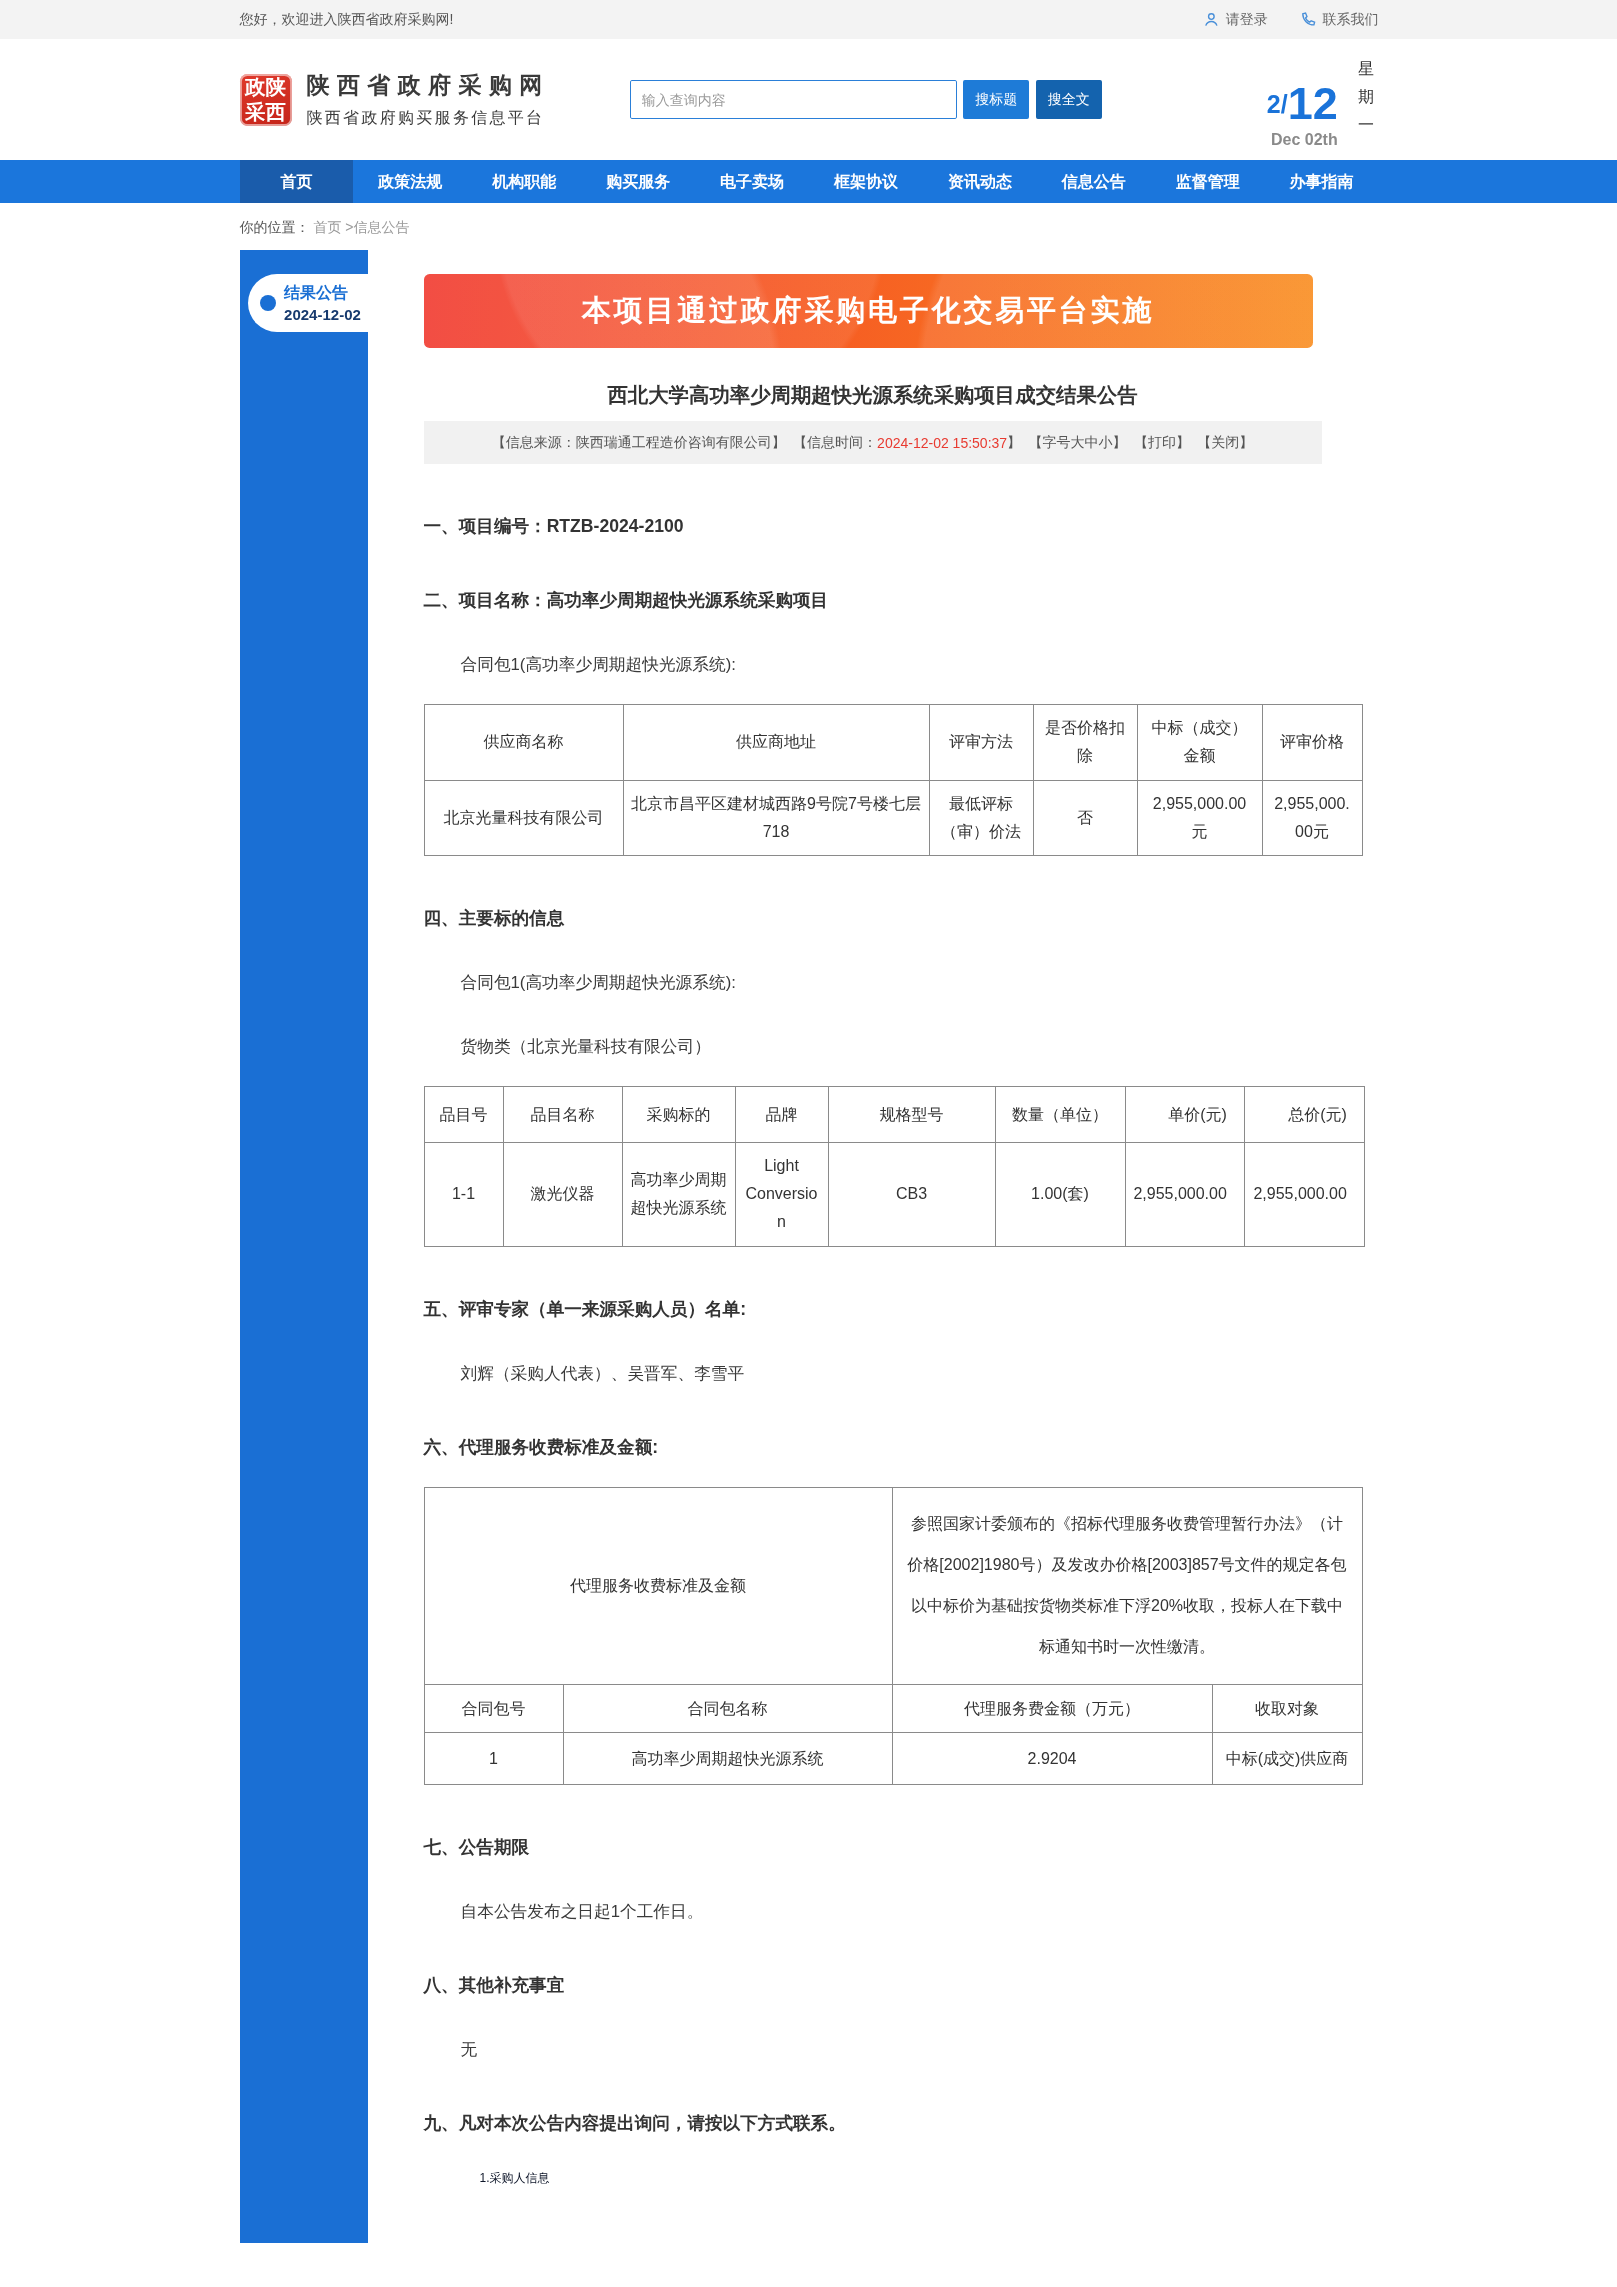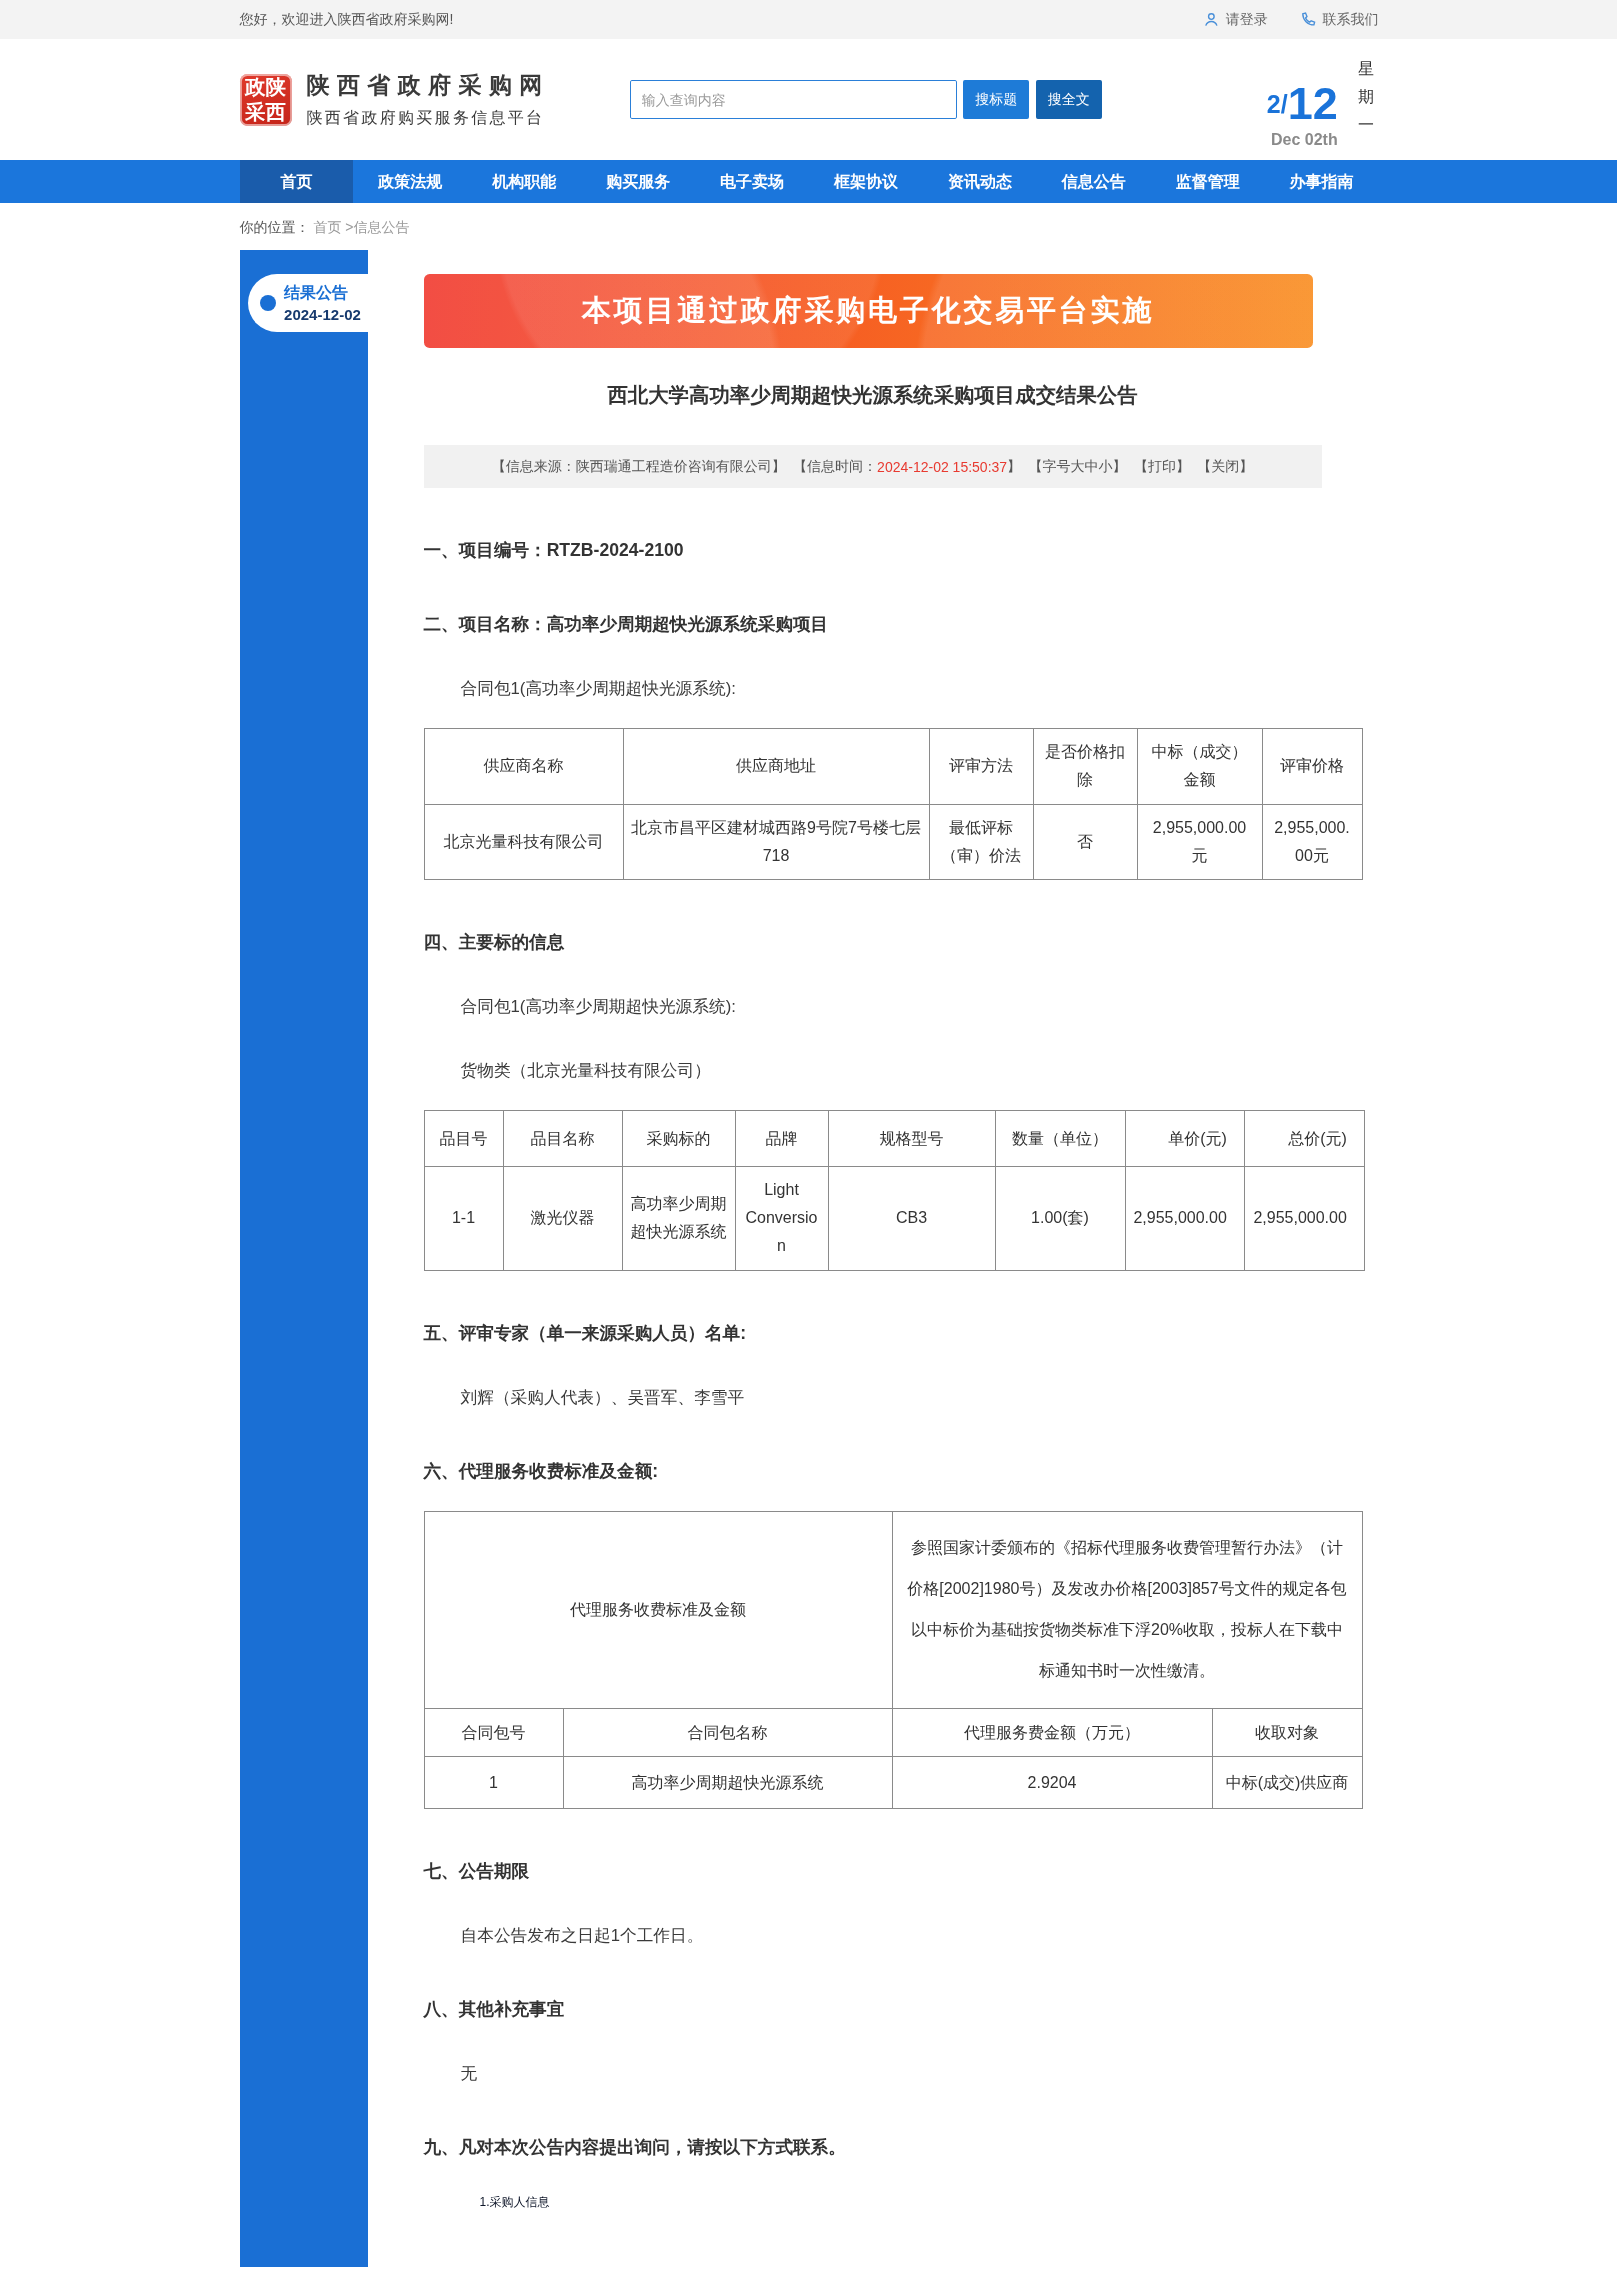--- a/index.html
+++ b/index.html
@@ -91,21 +91,21 @@
       radial-gradient(circle at 8% 160%, rgba(255,255,255,.10) 0 34%, transparent 35%),
       radial-gradient(circle at 30% -60%, rgba(255,255,255,.08) 0 30%, transparent 31%),
       radial-gradient(circle at 88% 150%, rgba(255,255,255,.10) 0 36%, transparent 37%),
       linear-gradient(93deg, #f1392f 0%, #f65a23 42%, #f98d20 100%);
     display: flex; align-items: center; justify-content: center;
     color: #fff; font-size: 29px; font-weight: bold; letter-spacing: 2.8px;
   }
   .article-title { width: 898px; text-align: center; font-size: 20.4px; font-weight: bold; color: #333; margin-top: 33px; }
 
   .meta {
-    width: 898px; height: 43px; background: #f1f1f1; margin-top: 36px;
+    width: 898px; height: 43px; background: #f1f1f1; margin-top: 12px;
     display: flex; align-items: center; justify-content: center;
     font-size: 14px; color: #555; white-space: nowrap;
   }
   .meta .t { color: #e83a30; }
   .meta .gap { margin-left: 7.4px; }
   .meta .lk { cursor: pointer; }
 
   .sec-h   { font-size: 17.6px; font-weight: bold; color: #333; margin-top: 50px; }
   .sec-sub { font-size: 16.7px; color: #3a3a3a; margin: 41px 0 0 37px; }
 

